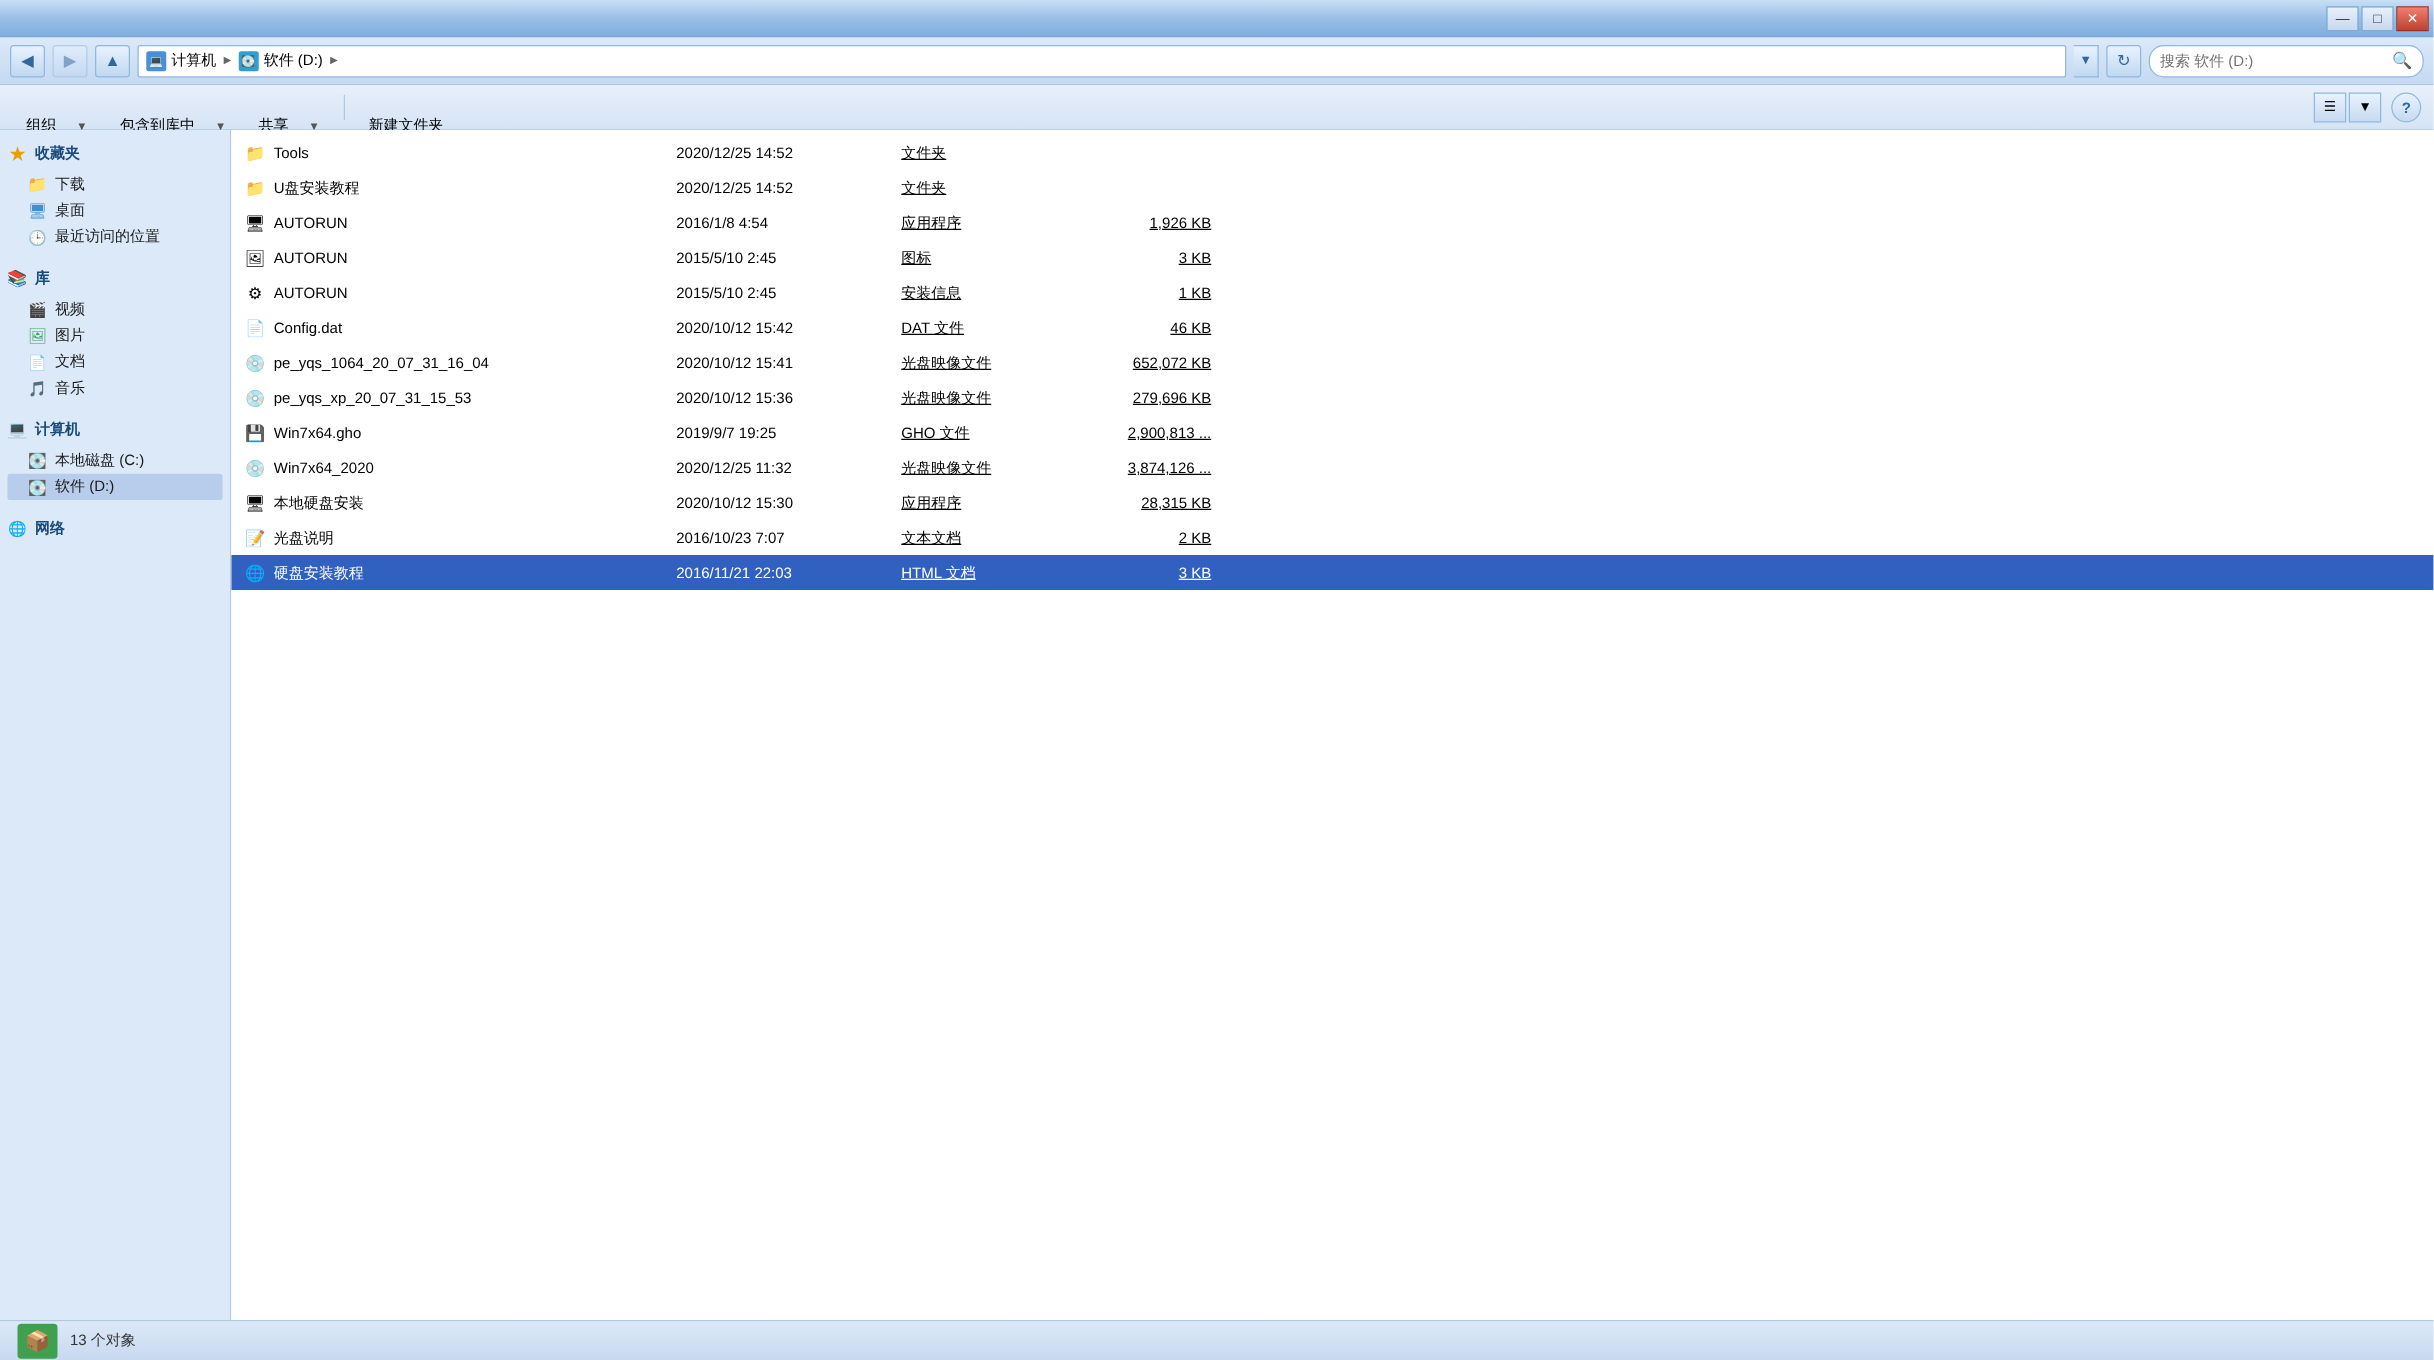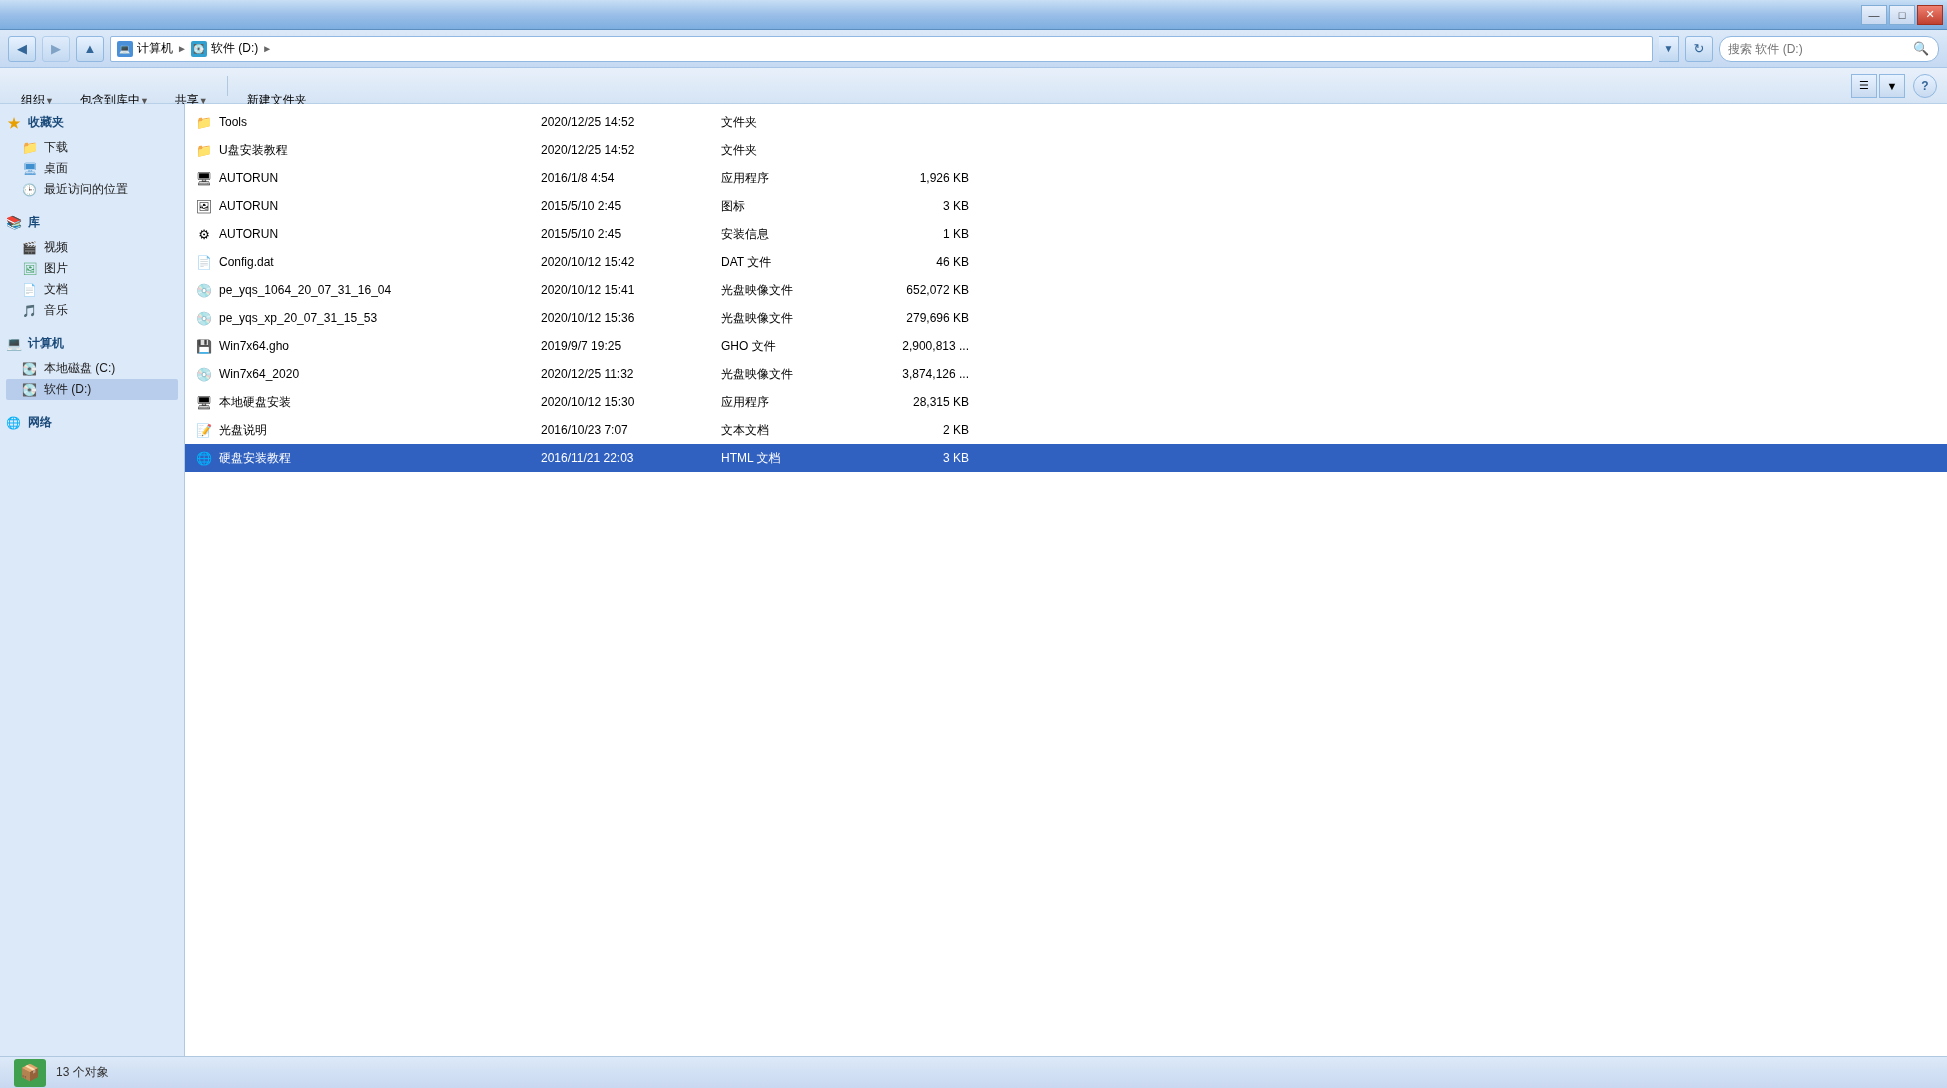--- a/index.html
+++ b/index.html
@@ -162,21 +162,21 @@
     .tool-btn {
       height: 26px;
       padding: 0 10px;
       background: transparent;
       border: 1px solid transparent;
       border-radius: 3px;
       cursor: pointer;
       font-size: 12px;
       display: flex;
       align-items: center;
-      gap: 0;
+      gap: 16px;
       margin-top: 30px;
     }
     .tool-btn-arrow {
       font-size: 9px;
       color: #555;
     }
     .toolbar-sep {
       width: 1px;
       height: 20px;
       background: #b0c8e0;
@@ -332,22 +332,22 @@
     .file-icon {
       width: 18px;
       height: 16px;
       display: inline-flex;
       align-items: center;
       justify-content: center;
       flex-shrink: 0;
       font-size: 13px;
     }
     .file-date { width: 180px; padding: 0 6px; }
-    .file-type { width: 140px; padding: 0 6px; }
-    .file-size { width: 120px; padding: 0 6px; text-align: right; }
+    .file-type { width: 140px; padding: 0 6px; text-decoration: underline; }
+    .file-size { width: 120px; padding: 0 6px; text-align: right; text-decoration: underline; }
 
     
     .status-bar {
       height: 32px;
       background: linear-gradient(to bottom, #dce9f8, #c8d8f0);
       border-top: 1px solid #b0c8e0;
       display: flex;
       align-items: center;
       padding: 0 14px;
       font-size: 12px;

